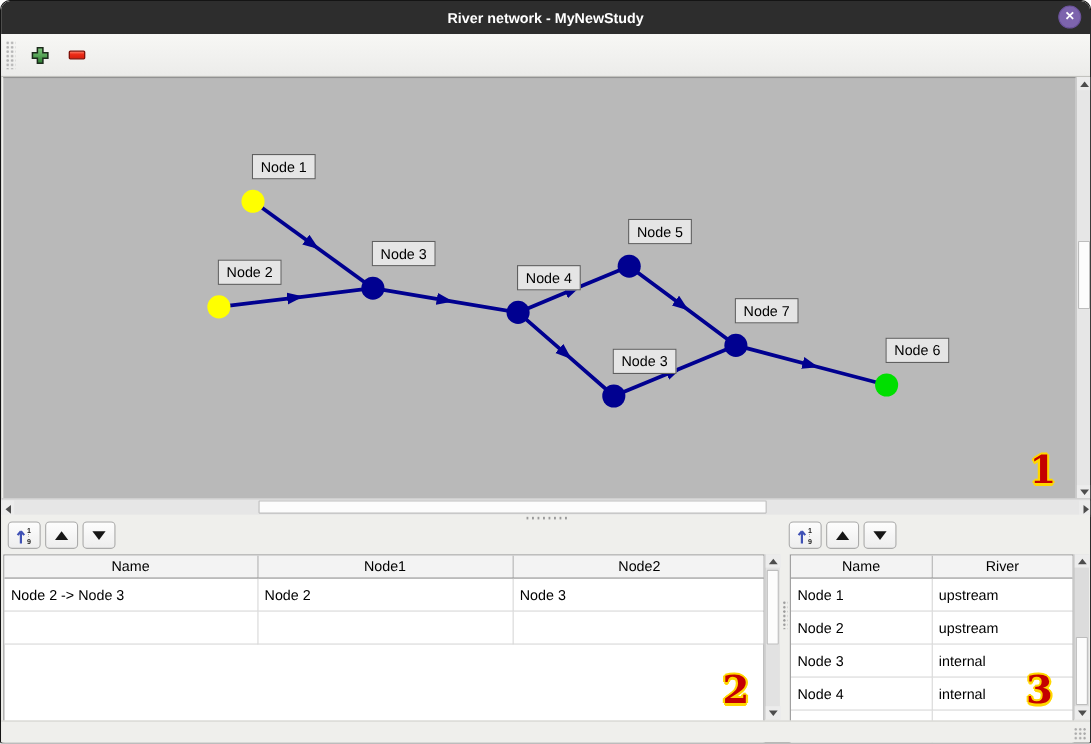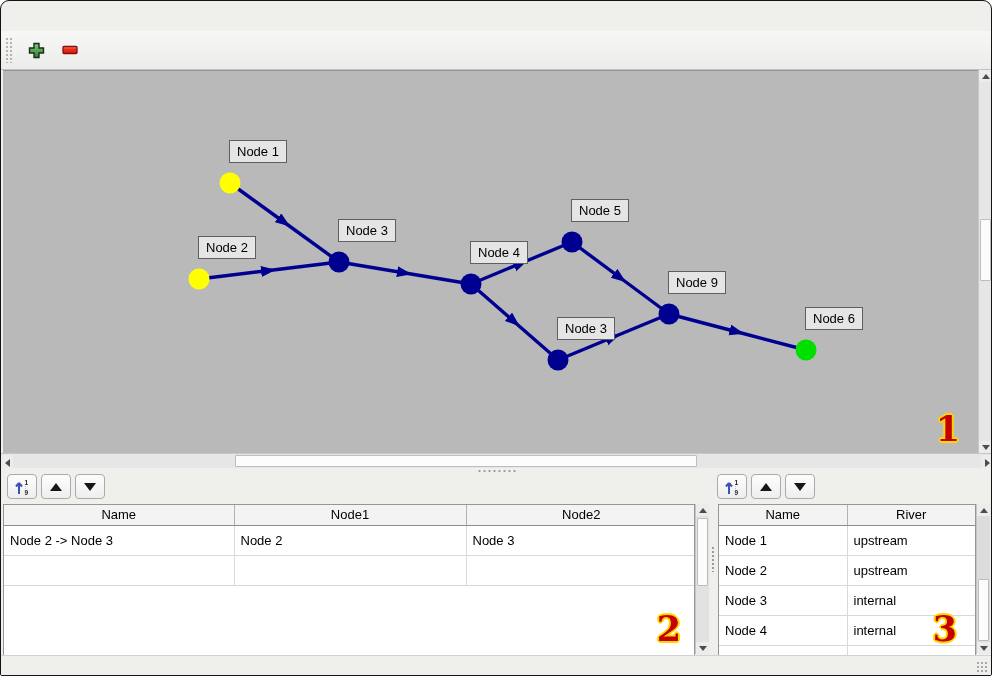--- a/index.html
+++ b/index.html
@@ -127,20 +127,26 @@
     text-shadow:-2px 0 #ffd700, 2px 0 #ffd700, 0 -2px #ffd700, 0 2px #ffd700,
       -1px -1px #ffd700, 1px -1px #ffd700, -1px 1px #ffd700, 1px 1px #ffd700;
     z-index:20; pointer-events:none; line-height:1;
   }
 </style>
 </head>
 <body>
 
 <div class="window">
 
+  <div class="titlebar">
+    <span class="title">River network - MyNewStudy</span>
+    <div class="close-btn">
+      <span>✕</span>
+    </div>
+  </div>
 
   <div class="toolbar">
     <div class="tb-grip"></div>
     <button class="tb-btn">
       <svg width="17" height="17" viewBox="0 0 17 17">
         <defs>
             <linearGradient id="gplus" x1="0" y1="0" x2="0" y2="1">
           <stop offset="0" stop-color="#7fca7d"></stop>
               <stop offset="1" stop-color="#2e7d32"></stop>
         </linearGradient>
@@ -190,21 +196,21 @@
           <circle cx="803" cy="279" r="10.5" fill="#00df00"></circle>
         </g>
     </svg>
     <div id="label-layer">
         <div class="node-label" style="left: 226px; top: 69px;">Node 1</div>
         <div class="node-label" style="left: 195px; top: 165px;">Node 2</div>
         <div class="node-label" style="left: 335px; top: 148px;">Node 3</div>
         <div class="node-label" style="left: 467px; top: 170px;">Node 4</div>
         <div class="node-label" style="left: 568px; top: 128px;">Node 5</div>
         <div class="node-label" style="left: 554px; top: 246px;">Node 3</div>
-        <div class="node-label" style="left: 665px; top: 200px;">Node 9</div>
+        <div class="node-label" style="left: 665px; top: 200px;">Node 7</div>
         <div class="node-label" style="left: 802px; top: 236px;">Node 6</div>
       </div>
   </div>
 
   <div class="sb-v" style="left:977px; top:69px; height:383px;">
     <div class="sb-btn" style="top:0;">
         <div class="tri-up"></div>
       </div>
     <div class="sb-thumb" style="left:1px; top:149px; width:11px; height:62px;"></div>
     <div class="sb-btn" style="bottom:0;">

